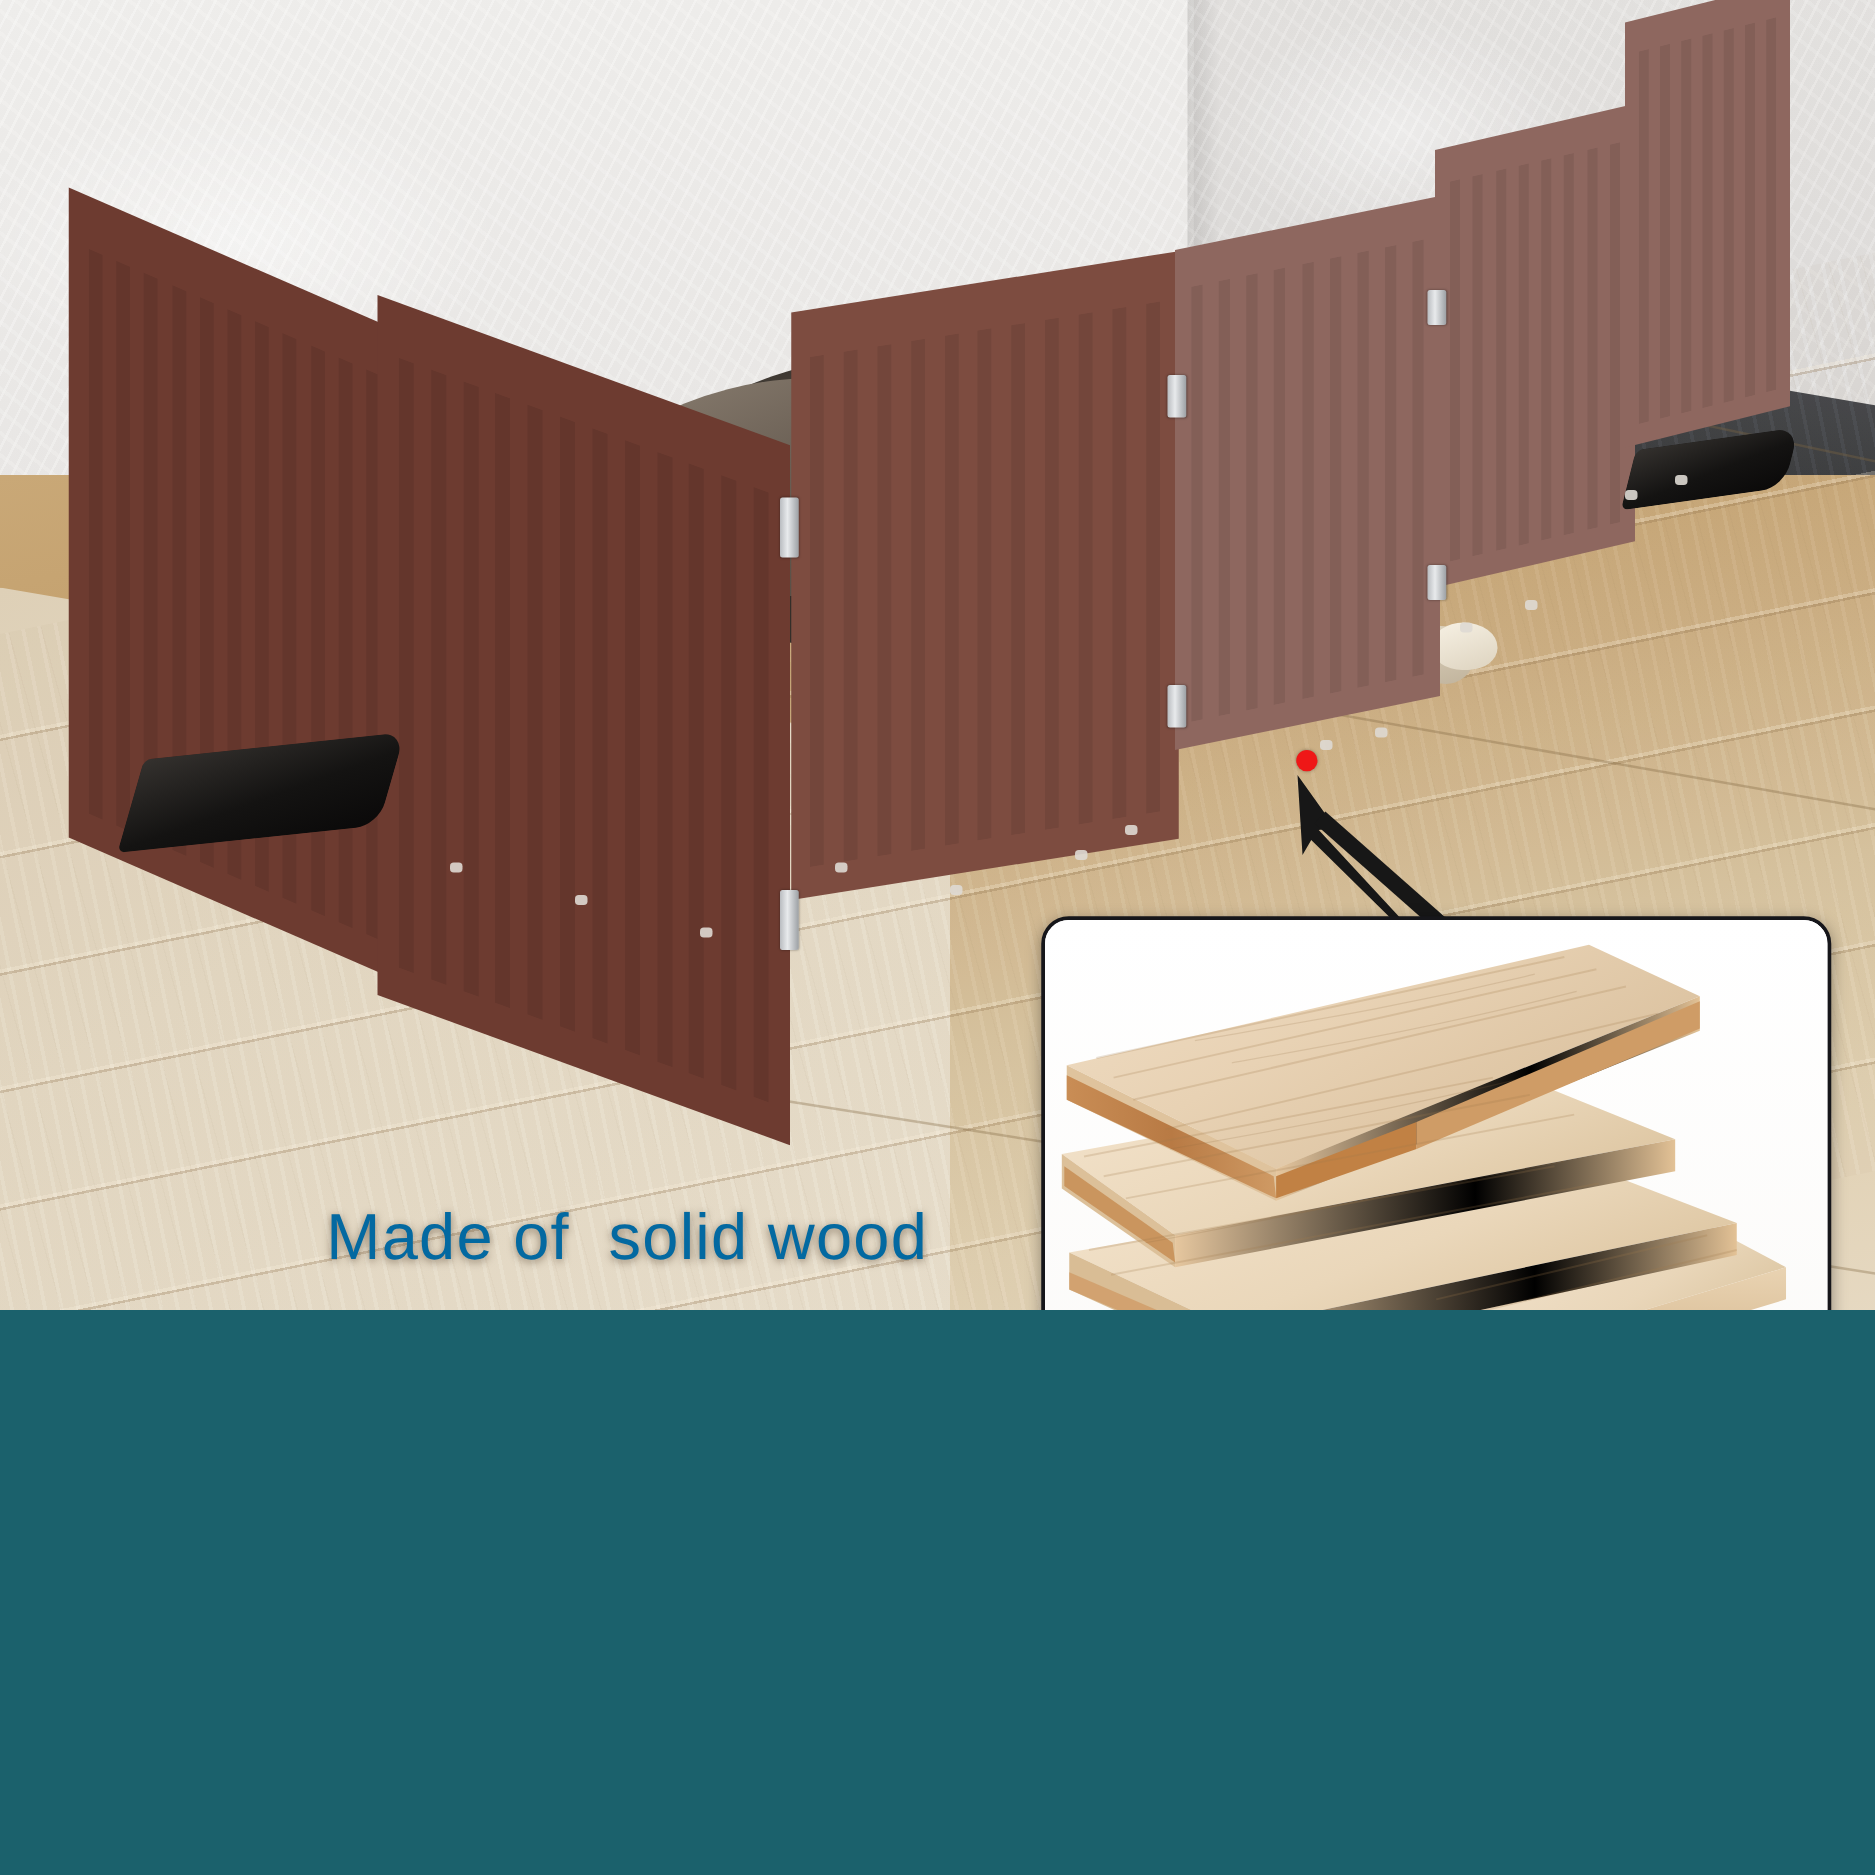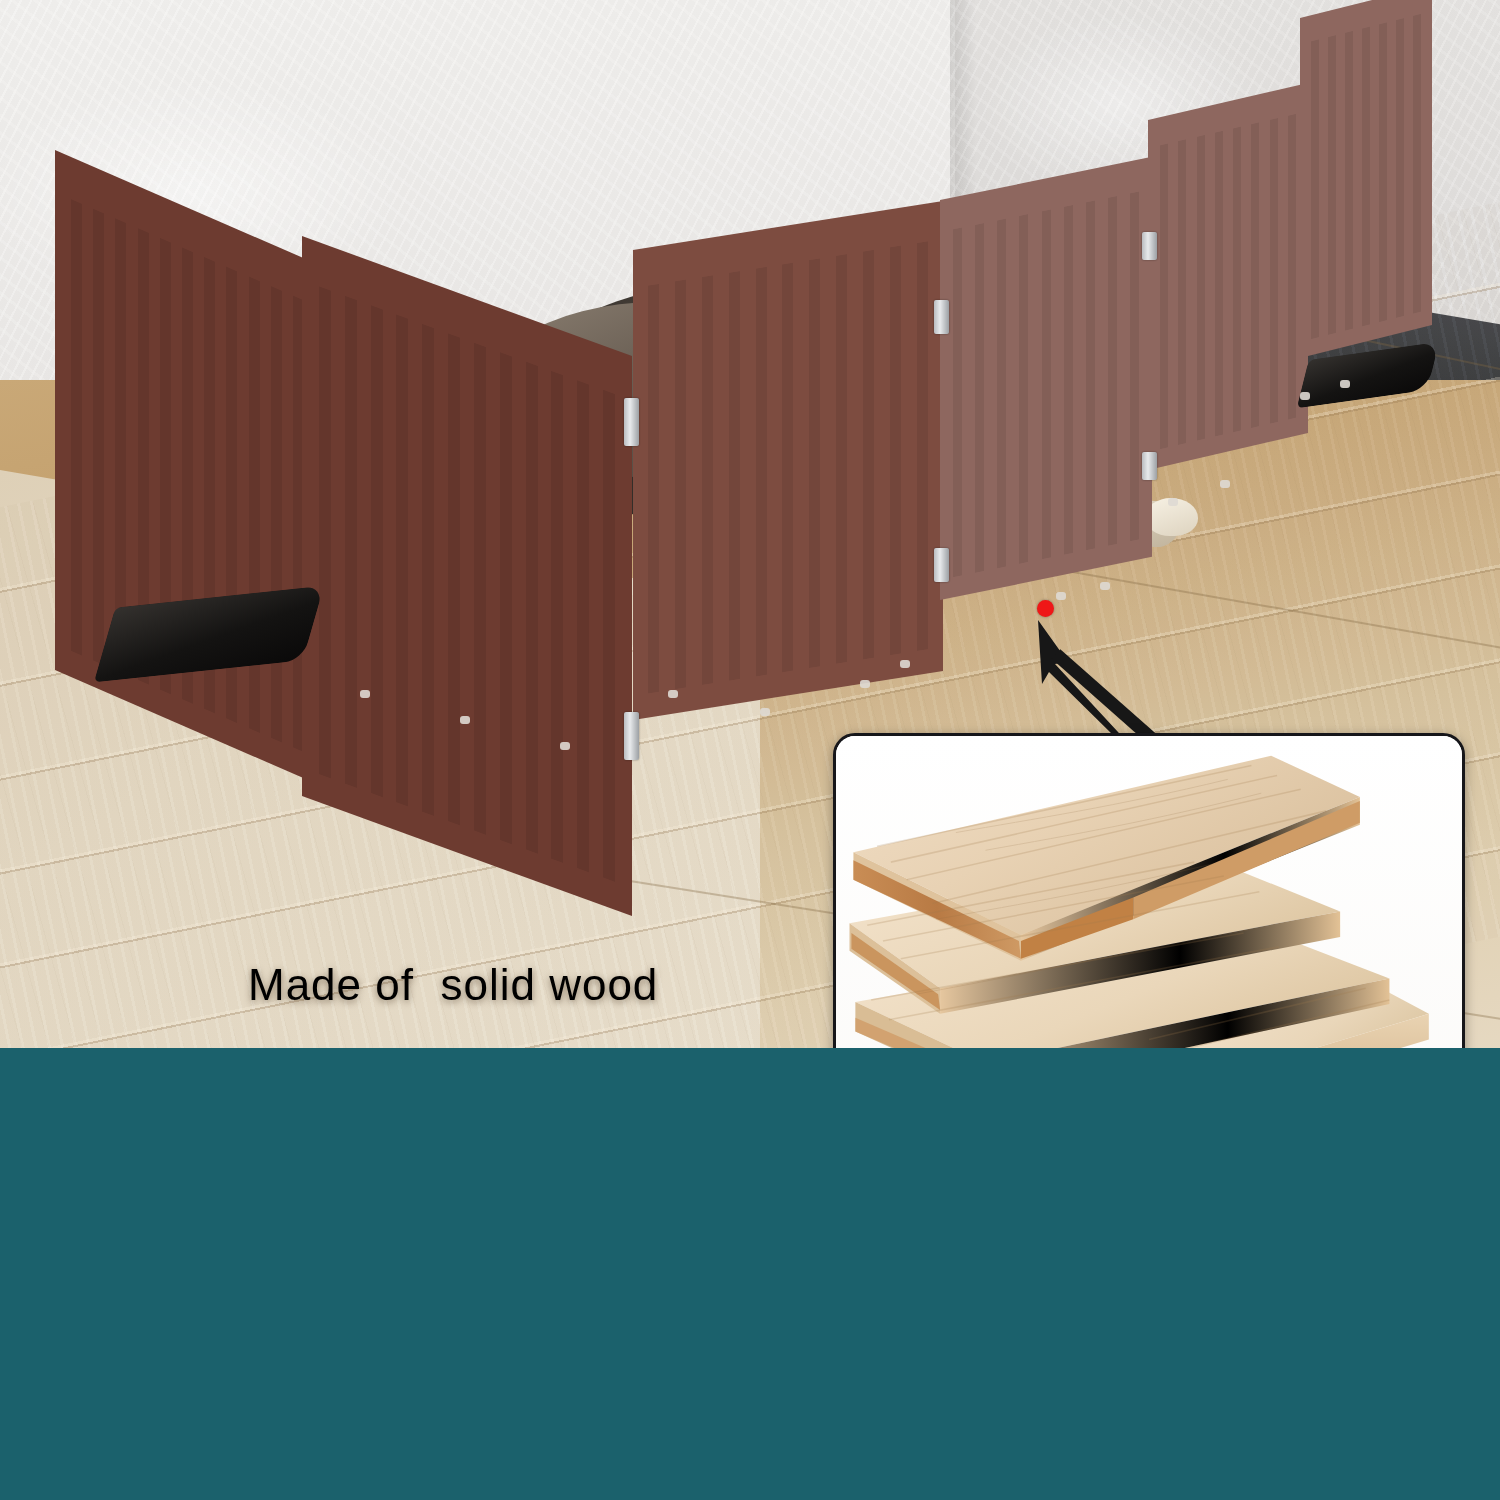--- a/index.html
+++ b/index.html
@@ -196,22 +196,22 @@
     border-radius:2px;
     box-shadow:0 0 2px rgba(0,0,0,.45);
   }
   .nub{
     position:absolute; width:10px; height:8px; border-radius:3px;
     background:#ded9d3; opacity:.9;
   }
 
   
   .caption{
-    position:absolute; left:248px; top:960px;
-    font-size:44px; color:#000000; letter-spacing:1px;
+    position:absolute; left:261px; top:960px;
+    font-size:52px; color:#0369a1; letter-spacing:1px;
     text-shadow:0 2px 7px rgba(60,40,20,.55);
     white-space:pre;
   }
 
   
   .red-dot{
     position:absolute; left:1037px; top:600px; width:17px; height:17px;
     border-radius:50%; background:#ef1717;
     box-shadow:0 0 3px rgba(0,0,0,.35);
   }

